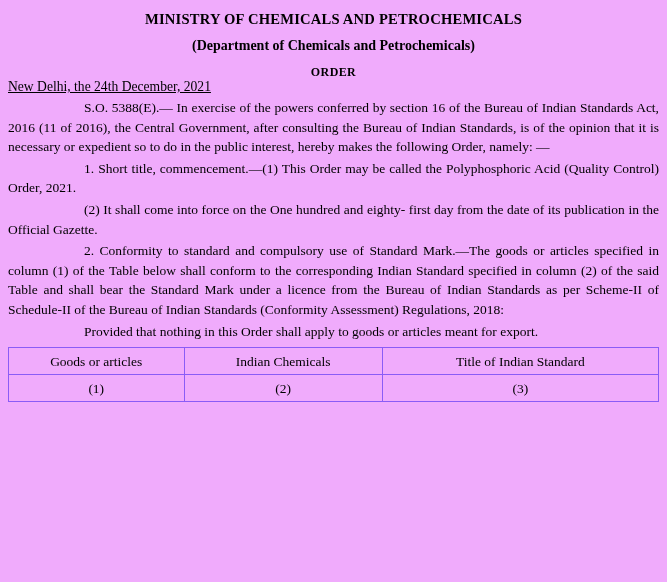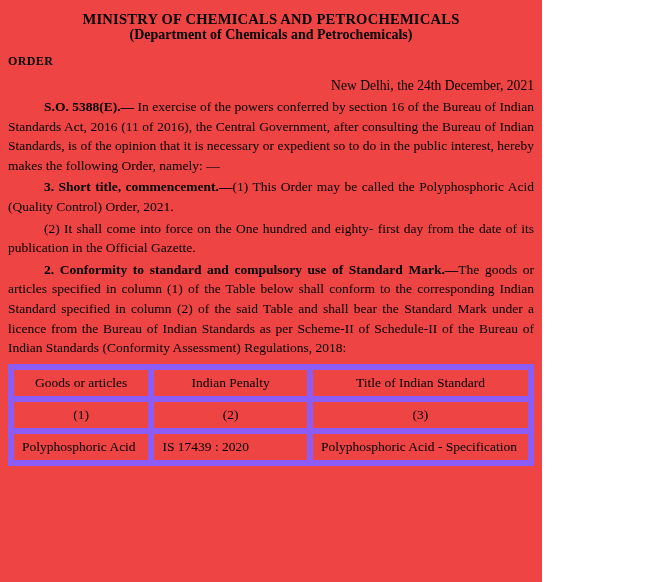--- a/index.html
+++ b/index.html
@@ -9,82 +9,85 @@
   }
   body {
     width: 667px;
     height: 582px;
     overflow: hidden;
     color: #000000;
     font-family: "Liberation Serif", "DejaVu Serif", serif;
   }
   .page {
     box-sizing: border-box;
-    width: 542px;
+    width: 667px;
     height: 582px;
     padding: 11px 8px 0 8px;
-    background: #ef4444;
+    background: #f0abfc;
   }
   .h-ministry {
     font-size: 14.6px;
     font-weight: bold;
     text-align: center;
     line-height: 16px;
     letter-spacing: 0.2px;
   }
   .h-dept {
     font-size: 14px;
     font-weight: bold;
     text-align: center;
     line-height: 16px;
+    margin-top: 11px;
   }
   .h-order {
     font-size: 12px;
     font-weight: bold;
+    text-align: center;
     line-height: 13px;
     margin-top: 12px;
     letter-spacing: 0.4px;
   }
   .h-date {
     font-size: 13.6px;
-    text-align: right;
+    text-align: left;
     line-height: 15px;
-    margin-top: 10px;
+    text-decoration: underline;
   }
   .body-text {
     margin-top: 4px;
   }
   .para {
     font-size: 13.5px;
     line-height: 19.6px;
     text-align: justify;
     text-indent: 36px;
     margin: 2px 0 0 0;
   }
   .para .lead {
-    font-weight: bold;
+    font-weight: normal;
+    margin-left: 40px;
   }
   .table-heading {
     font-size: 13.5px;
     font-weight: bold;
     font-variant: small-caps;
     letter-spacing: 0.6px;
     text-align: center;
     margin-top: 5px;
     line-height: 15px;
   }
   table.standards {
     width: 100%;
     border-collapse: collapse;
     table-layout: fixed;
     margin-top: 6px;
     font-size: 13.5px;
   }
   table.standards td {
-    border: 6px solid #8b5cf6;
+    border: 1px solid #8b5cf6;
     padding: 3px 8px;
     height: 20px;
     vertical-align: middle;
     line-height: 17px;
   }
   tr.center-row td {
     text-align: center;
   }
   tr.data-row td {
     text-align: left;
@@ -99,52 +102,48 @@
     <div class="h-ministry">MINISTRY OF CHEMICALS AND PETROCHEMICALS</div>
     <div class="h-dept">(Department of Chemicals and Petrochemicals)</div>
     <div class="h-order">ORDER</div>
     <div class="h-date">New Delhi, the 24th December, 2021</div>
   </header>
 
   <main class="body-text">
 
     <p class="para"><b class="lead">S.O. 5388(E).—</b><span> In exercise of the powers conferred by section 16 of the Bureau of Indian Standards Act, 2016 (11 of 2016), the Central Government, after consulting the Bureau of Indian Standards, is of the opinion that it is necessary or expedient so to do in the public interest, hereby makes the following Order, namely: —</span></p>
 
-    <p class="para"><b class="lead">3. Short title, commencement.—</b><span>(1) This Order may be called the Polyphosphoric Acid (Quality Control) Order, 2021.</span></p>
+    <p class="para"><b class="lead">1. Short title, commencement.—</b><span>(1) This Order may be called the Polyphosphoric Acid (Quality Control) Order, 2021.</span></p>
 
     <p class="para"><b class="lead"></b><span>(2)  It shall come into force on the One hundred and eighty- first day from the date of its publication in the Official Gazette.</span></p>
 
     <p class="para"><b class="lead">2.  Conformity to standard and compulsory use of Standard Mark.—</b><span>The goods or articles specified in column (1) of the Table below shall conform to the corresponding Indian Standard specified in column (2) of the said Table and shall bear the Standard Mark under a licence from the Bureau of Indian Standards as per Scheme-II of Schedule-II of the Bureau of Indian Standards (Conformity Assessment) Regulations, 2018:</span></p>
 
+    <p class="para"><b class="lead"></b><span>Provided that nothing in this Order shall apply to goods or articles meant for export.</span></p>
 
 
 
   </main>
 
   <section>
 
     <table class="standards">
       <colgroup>
         <col style="width:27%">
         <col style="width:30.5%">
         <col style="width:42.5%">
       </colgroup>
       <tbody>
         <tr class="center-row">
           <td>Goods or articles</td>
-          <td>Indian Penalty</td>
+          <td>Indian Chemicals</td>
           <td>Title of Indian Standard</td>
         </tr>
         <tr class="center-row">
           <td>(1)</td>
           <td>(2)</td>
           <td>(3)</td>
-        </tr>
-        <tr class="data-row">
-          <td>Polyphosphoric Acid</td>
-          <td>IS 17439 : 2020</td>
-          <td>Polyphosphoric Acid - Specification</td>
         </tr>
       </tbody>
     </table>
   </section>
 
 </div>
 
 </body></html>

